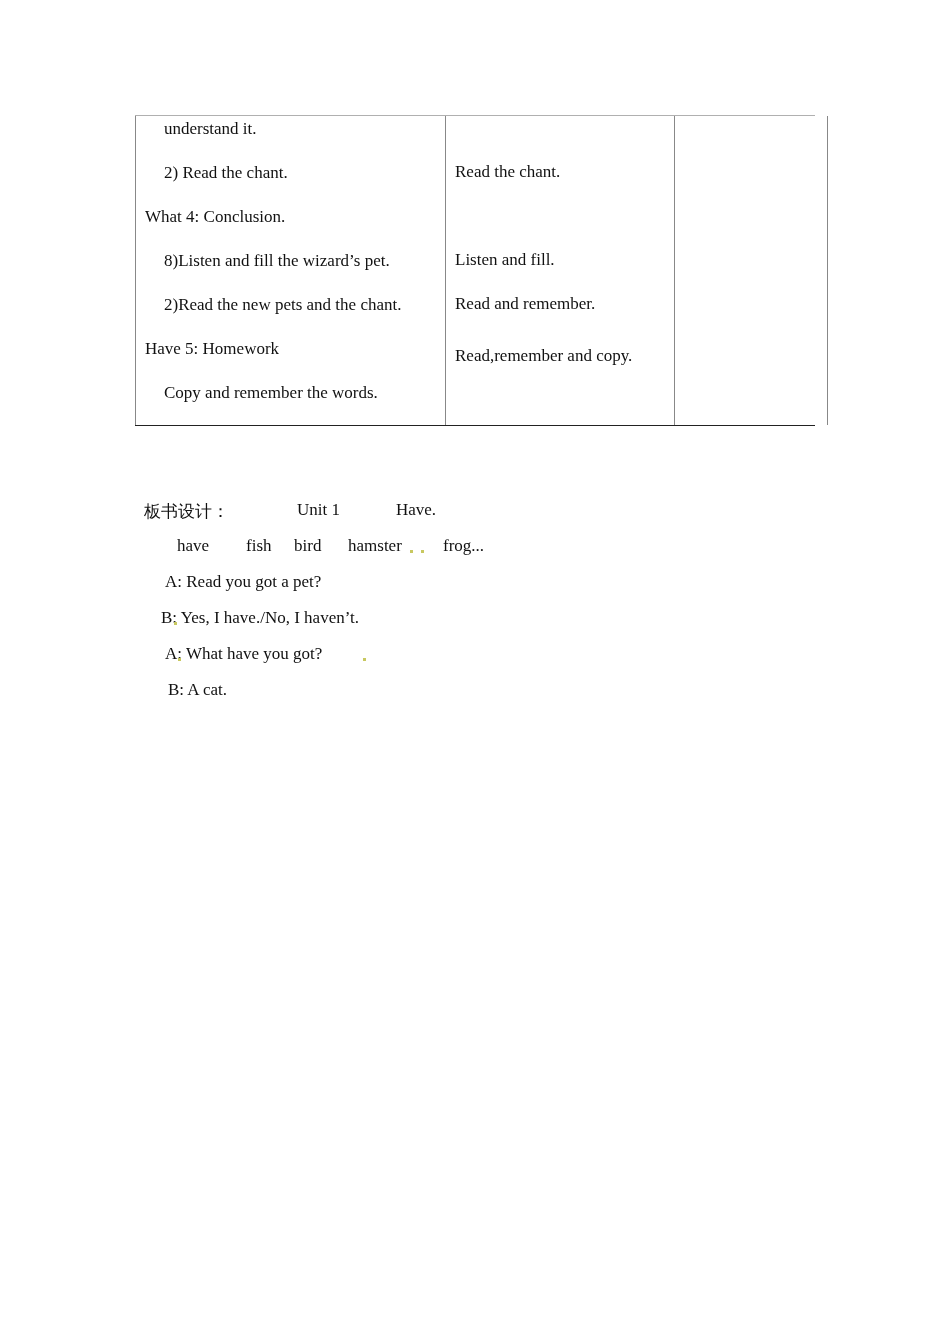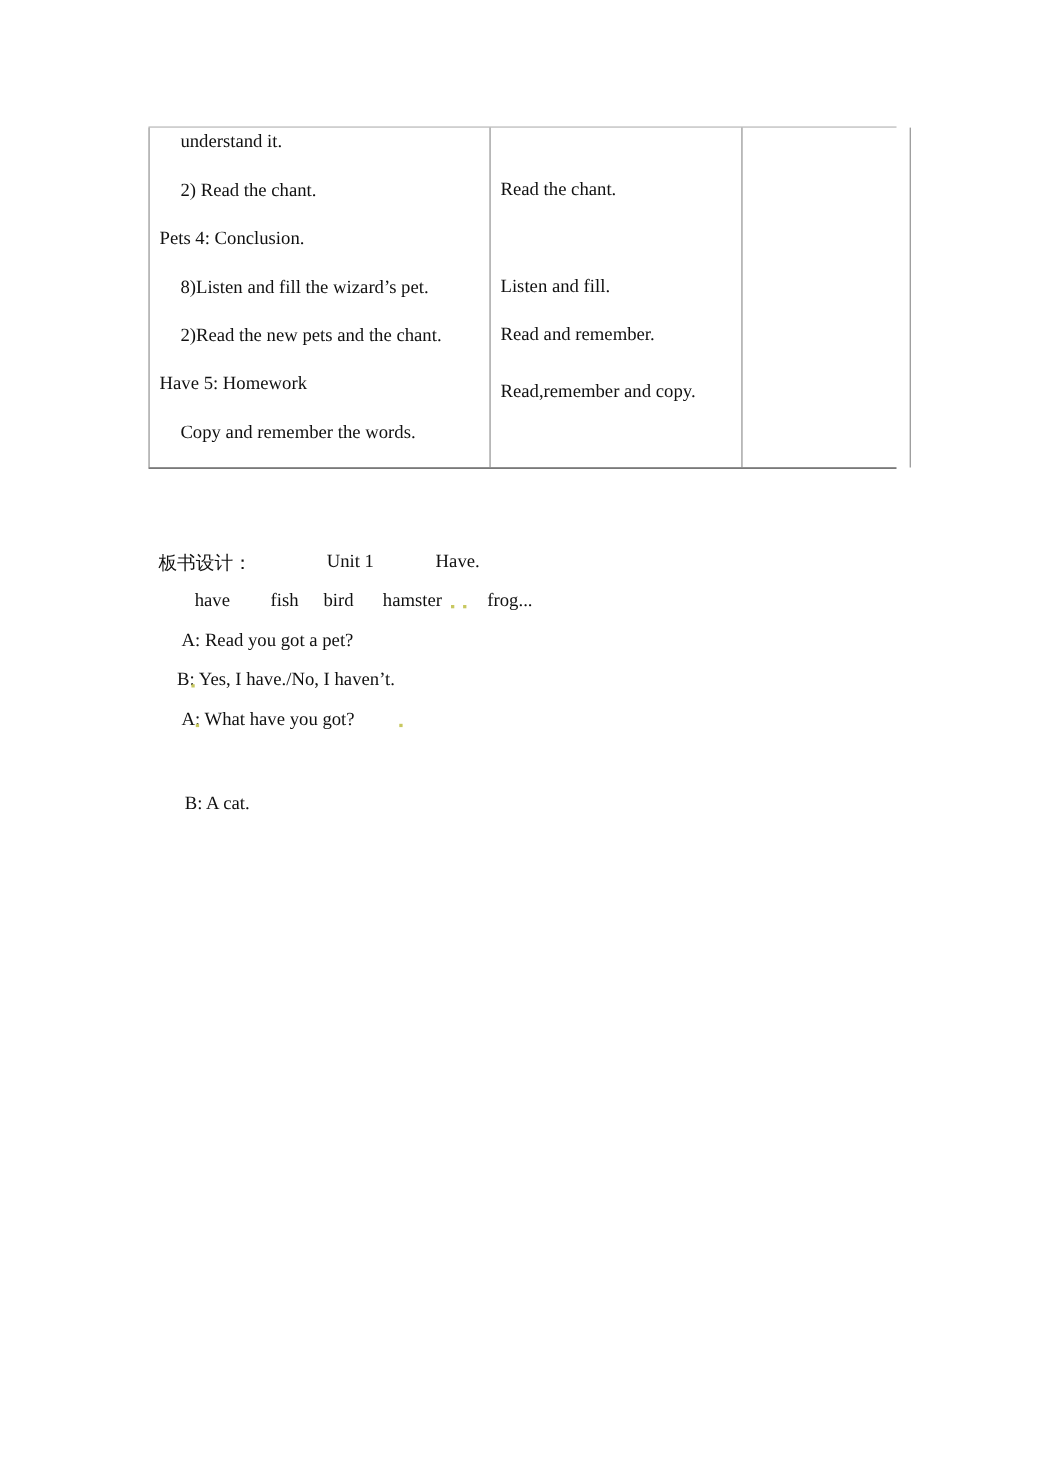--- a/index.html
+++ b/index.html
@@ -13,21 +13,21 @@
     .bold { font-weight: normal; }
     .dot { position: absolute; width: 3px; height: 3px; background: #c8c860; }
   </style>
 </head>
 <body>
 
 <div class="tbl">
   <div class="col c1">
     <div class="line" style="left:28px;top:3px">understand it.</div>
     <div class="line" style="left:28px;top:47px">2) Read the chant.</div>
-    <div class="line" style="left:9px;top:91px">Pets 4: Conclusion.</div>
+    <div class="line" style="left:9px;top:91px">What 4: Conclusion.</div>
     <div class="line" style="left:28px;top:135px">8)Listen and fill the wizard’s pet.</div>
     <div class="line" style="left:28px;top:179px">2)Read the new pets and the chant.</div>
     <div class="line" style="left:9px;top:223px">Have 5: Homework</div>
     <div class="line" style="left:28px;top:267px">Copy and remember the words.</div>
   </div>
   <div class="col c2">
     <div class="line" style="left:9px;top:46px">Read the chant.</div>
     <div class="line" style="left:9px;top:134px">Listen and fill.</div>
     <div class="line" style="left:9px;top:178px">Read and remember.</div>
     <div class="line" style="left:9px;top:230px">Read,remember and copy.</div>
@@ -47,14 +47,14 @@
   <div class="dot" style="left:410px;top:550px"></div>
   <div class="dot" style="left:421px;top:550px"></div>
   <div class="line" style="left:443px;top:536px">frog...</div>
 
   <div class="line" style="left:165px;top:572px">A: Read you got a pet?</div>
   <div class="line" style="left:161px;top:608px">B: Yes, I have./No, I haven’t.</div>
   <div class="dot" style="left:174px;top:622px"></div>
   <div class="line" style="left:165px;top:644px">A: What have you got?</div>
   <div class="dot" style="left:178px;top:658px"></div>
   <div class="dot" style="left:363px;top:658px"></div>
-  <div class="line" style="left:168px;top:720px">B: A cat.</div>
+  <div class="line" style="left:168px;top:680px">B: A cat.</div>
 </div>
 
 </body></html>

